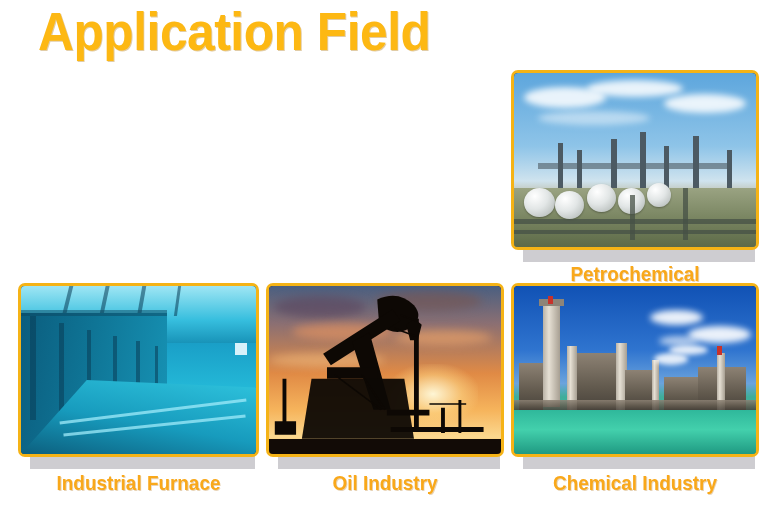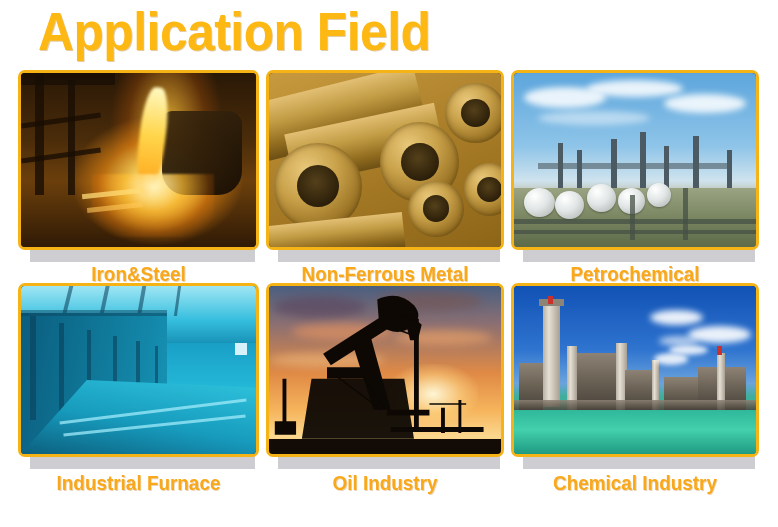--- a/index.html
+++ b/index.html
@@ -296,55 +296,21 @@
 <body>
 
 <div id="page">
 
   <div class="page-title">Application Field</div>
 
   <div class="grid">
 
     <div class="row row-1">
 
-      <div class="cell cell-c1">
-        <div class="shadow-band"></div>
-        <div class="photo-frame">
-          <div class="photo ph-steel">
-            <div class="beam" style="left:0;top:0;width:40%;height:7%;"></div>
-            <div class="beam" style="left:6%;top:0;width:4%;height:70%;"></div>
-            <div class="beam" style="left:20%;top:4%;width:3%;height:66%;"></div>
-            <div class="beam" style="left:0;top:26%;width:34%;height:3%;transform:rotate(-8deg);"></div>
-            <div class="beam" style="left:0;top:46%;width:34%;height:3%;transform:rotate(-8deg);"></div>
-            <div class="ladle"></div>
-            <div class="pour"></div>
-            <div class="splash"></div>
-            <div class="beam" style="left:26%;top:68%;width:26%;height:3%;background:rgba(255,220,120,0.75);transform:rotate(-6deg);"></div>
-            <div class="beam" style="left:28%;top:76%;width:24%;height:3%;background:rgba(255,200,90,0.6);transform:rotate(-6deg);"></div>
-          </div>
-        </div>
-        <div class="cell-label">Iron&amp;Steel</div>
-      </div>
-
-      <div class="cell cell-c2">
-        <div class="shadow-band"></div>
-        <div class="photo-frame">
-          <div class="photo ph-brass">
-            <div class="barrel" style="left:-4%;top:6%;width:70%;height:34%;transform:rotate(-14deg);"></div>
-            <div class="barrel" style="left:8%;top:26%;width:66%;height:30%;transform:rotate(-12deg);"></div>
-            <div class="tube" style="left:2%;top:40%;width:38%;height:50%;"></div>
-            <div class="tube" style="left:48%;top:28%;width:34%;height:46%;"></div>
-            <div class="tube" style="left:76%;top:6%;width:26%;height:34%;"></div>
-            <div class="tube" style="left:60%;top:62%;width:24%;height:32%;"></div>
-            <div class="tube" style="left:84%;top:52%;width:22%;height:30%;"></div>
-            <div class="barrel" style="left:0;top:84%;width:58%;height:20%;transform:rotate(-6deg);"></div>
-          </div>
-        </div>
-        <div class="cell-label">Non-Ferrous Metal</div>
-      </div>
+
 
       <div class="cell cell-c3">
         <div class="shadow-band"></div>
         <div class="photo-frame">
           <div class="photo ph-petro">
             <div class="cloud" style="left:4%;top:8%;width:34%;height:12%;"></div>
             <div class="cloud" style="left:30%;top:4%;width:40%;height:10%;"></div>
             <div class="cloud" style="left:62%;top:12%;width:34%;height:11%;"></div>
             <div class="cloud" style="left:10%;top:22%;width:46%;height:8%;opacity:.55;"></div>
             <div class="ground"></div>

